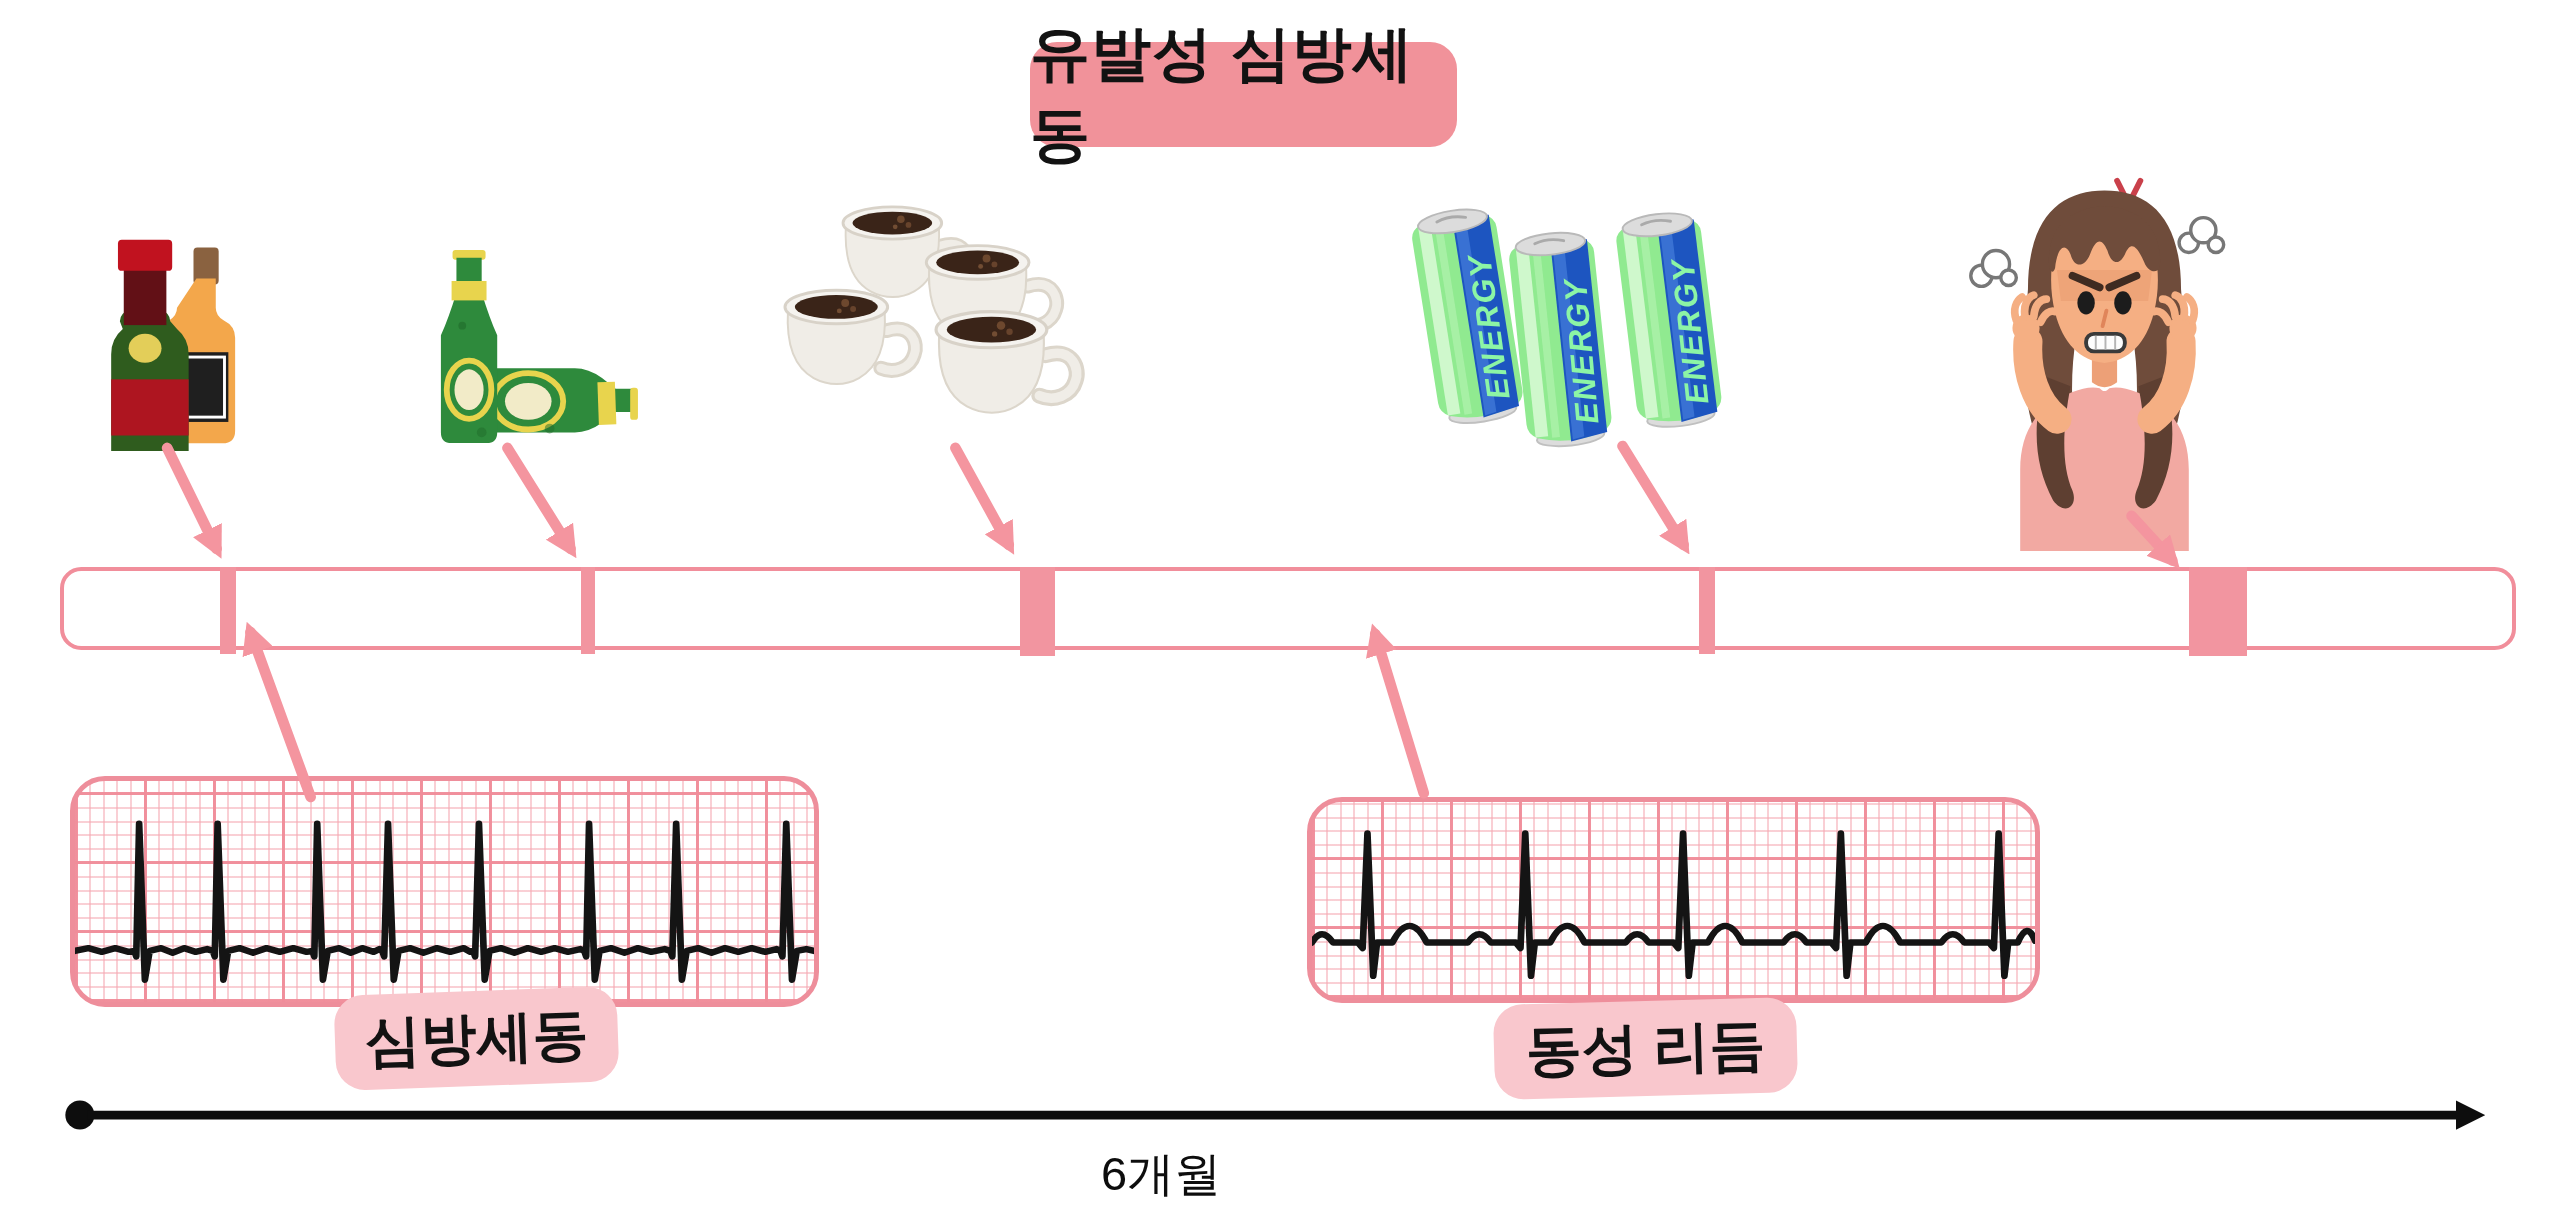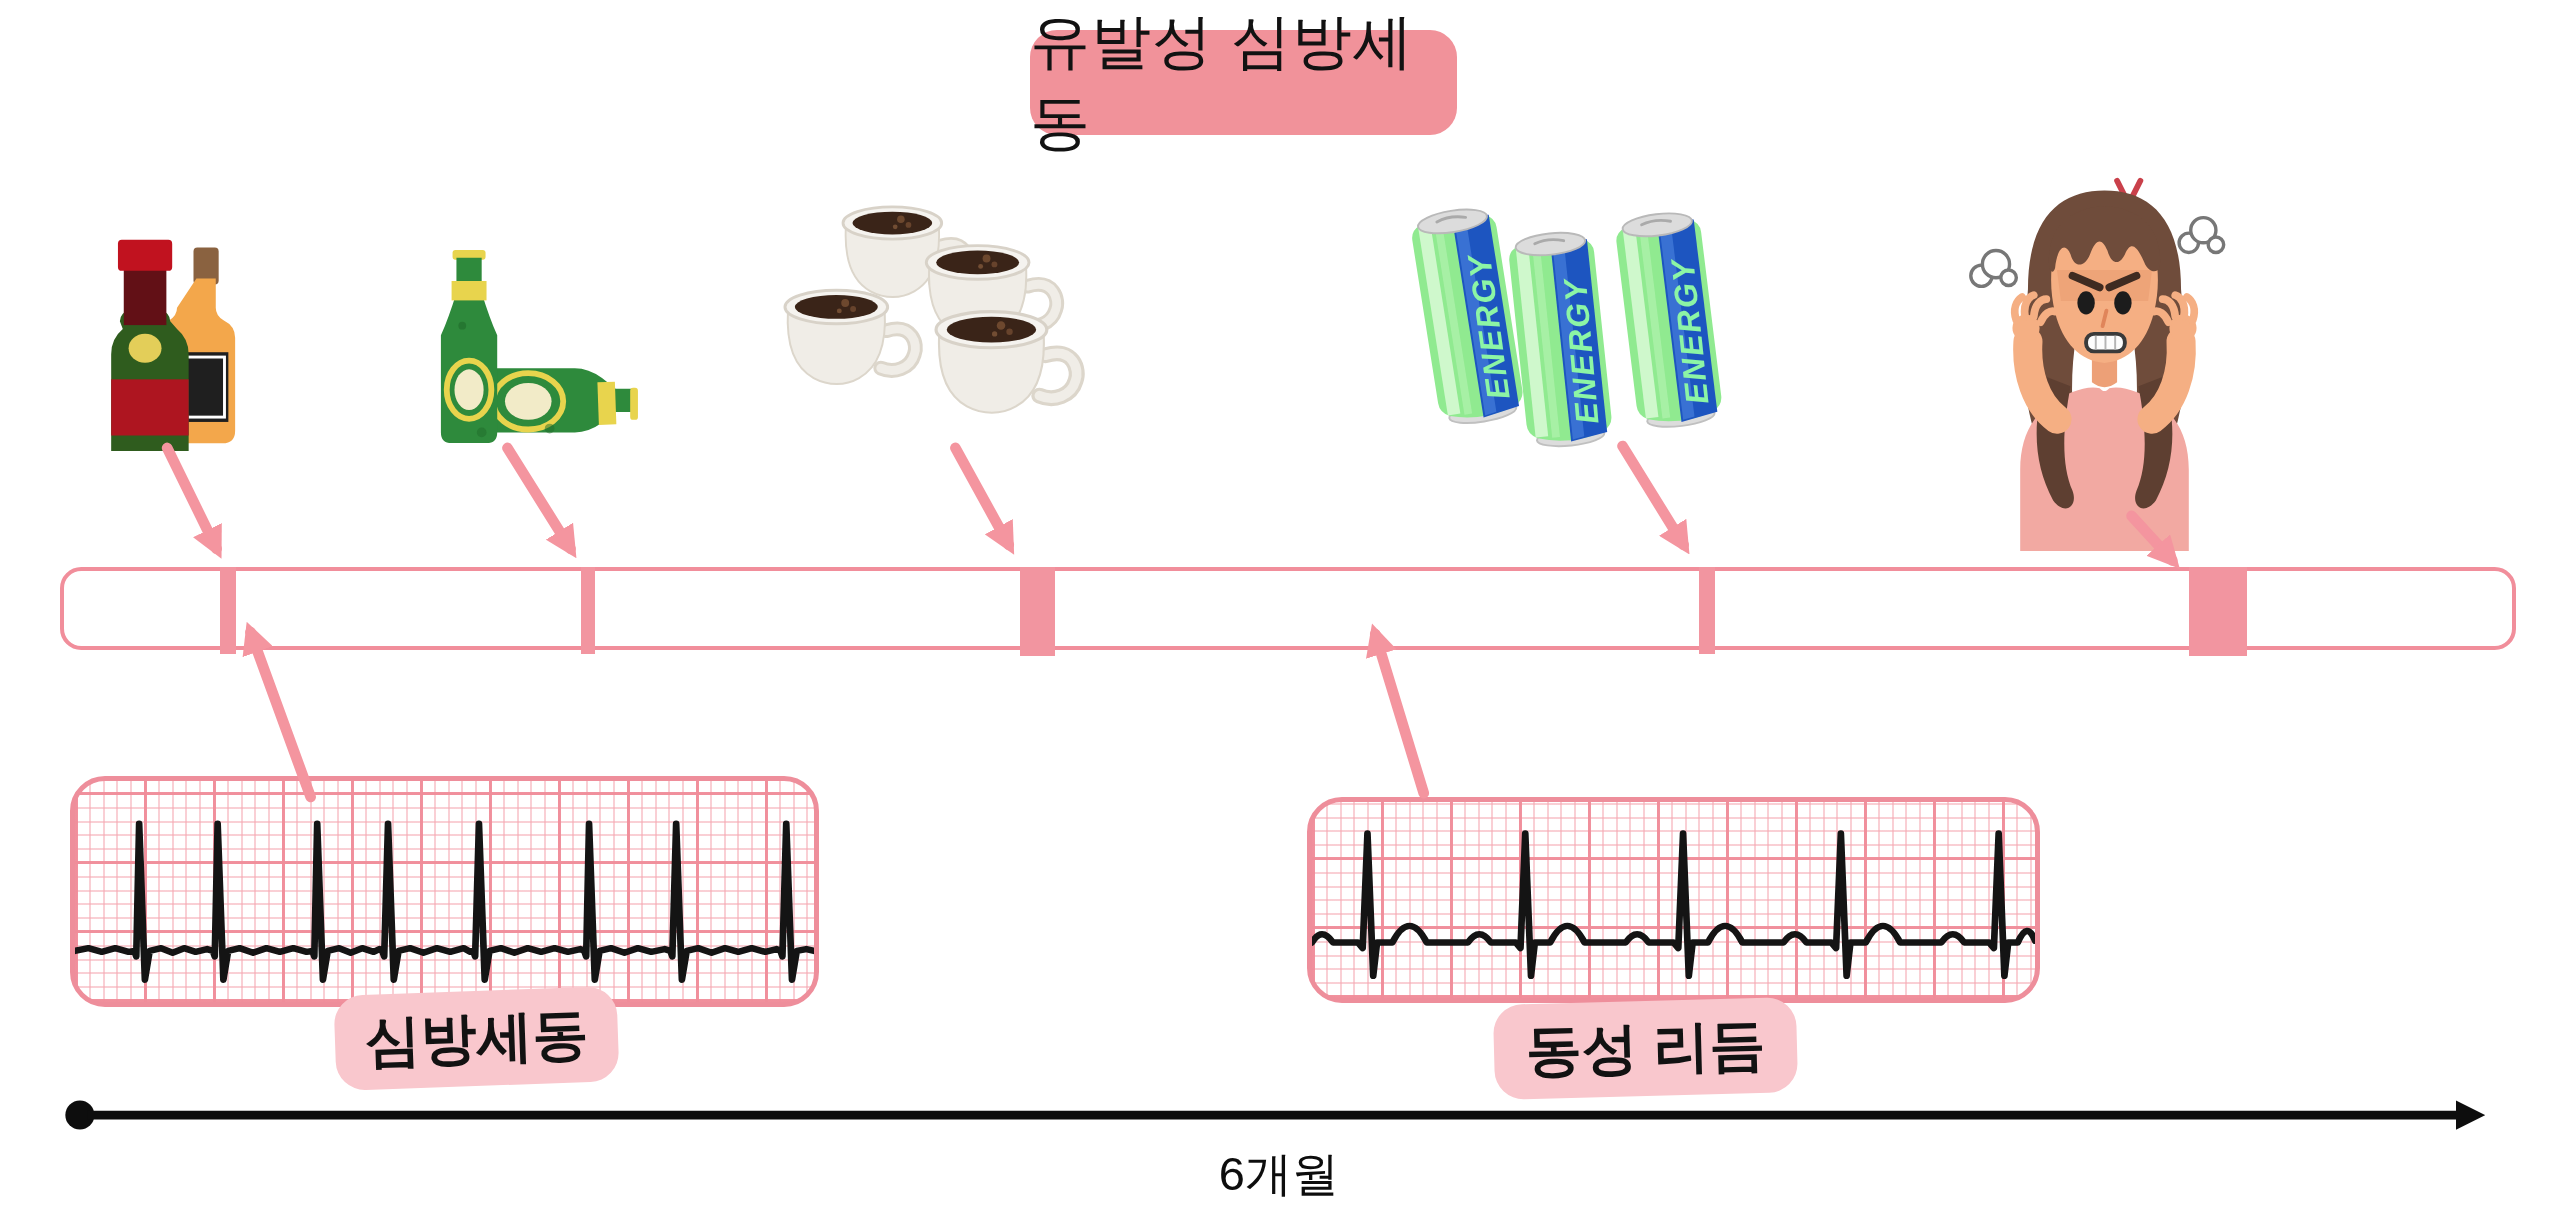--- a/index.html
+++ b/index.html
@@ -3,23 +3,23 @@
 <meta charset="utf-8">
 <style>
   html,body{margin:0;padding:0;background:#ffffff;}
   #canvas{
     position:relative;width:2576px;height:1212px;background:#ffffff;overflow:hidden;
     font-family:"Liberation Sans","DejaVu Sans",sans-serif;color:#141414;
   }
   .abs{position:absolute;}
   
   .title-box{
-    left:1030px;top:30px;width:427px;height:105px;background:#f1929a;border-radius:27px;
+    left:1030px;top:42px;width:427px;height:105px;background:#f1929a;border-radius:27px;
     display:flex;align-items:center;justify-content:center;
-    font-size:60px;font-weight:400;letter-spacing:1px;color:#121212;
+    font-size:60px;font-weight:700;letter-spacing:1px;color:#121212;
   }
   
   .timeline-bar{
     left:60px;top:567px;width:2456px;height:83px;background:#ffffff;
     border:4.8px solid #f18e9b;border-radius:21.3px;box-sizing:border-box;
   }
   .tick{background:#f295a0;top:567px;height:87px;}
   .tick.wide{height:89px;}
   
   .ecg{
@@ -36,21 +36,21 @@
   .ecg svg{position:absolute;left:0;top:0;width:100%;height:100%;}
   
   .rhythm-label{
     background:#f9c7cd;border-radius:29px;display:flex;align-items:center;justify-content:center;
     font-size:56px;font-weight:600;color:#121212;z-index:5;
   }
   .label-af{left:335px;top:991px;width:283px;height:95px;transform:rotate(-2deg);}
   .label-sinus{left:1494px;top:1001px;width:303px;height:95px;transform:rotate(-1.5deg);}
   
   .axis-label{
-    left:1145px;top:1143px;width:194px;text-align:right;
+    left:1101px;top:1143px;width:194px;text-align:left;
     font-size:47px;color:#0d0d0d;
   }
   .overlay{left:0;top:0;width:2576px;height:1212px;pointer-events:none;z-index:4;}
   .icon-wrap{z-index:2;}
 </style>
 </head>
 <body>
 
 <div id="canvas">
 

